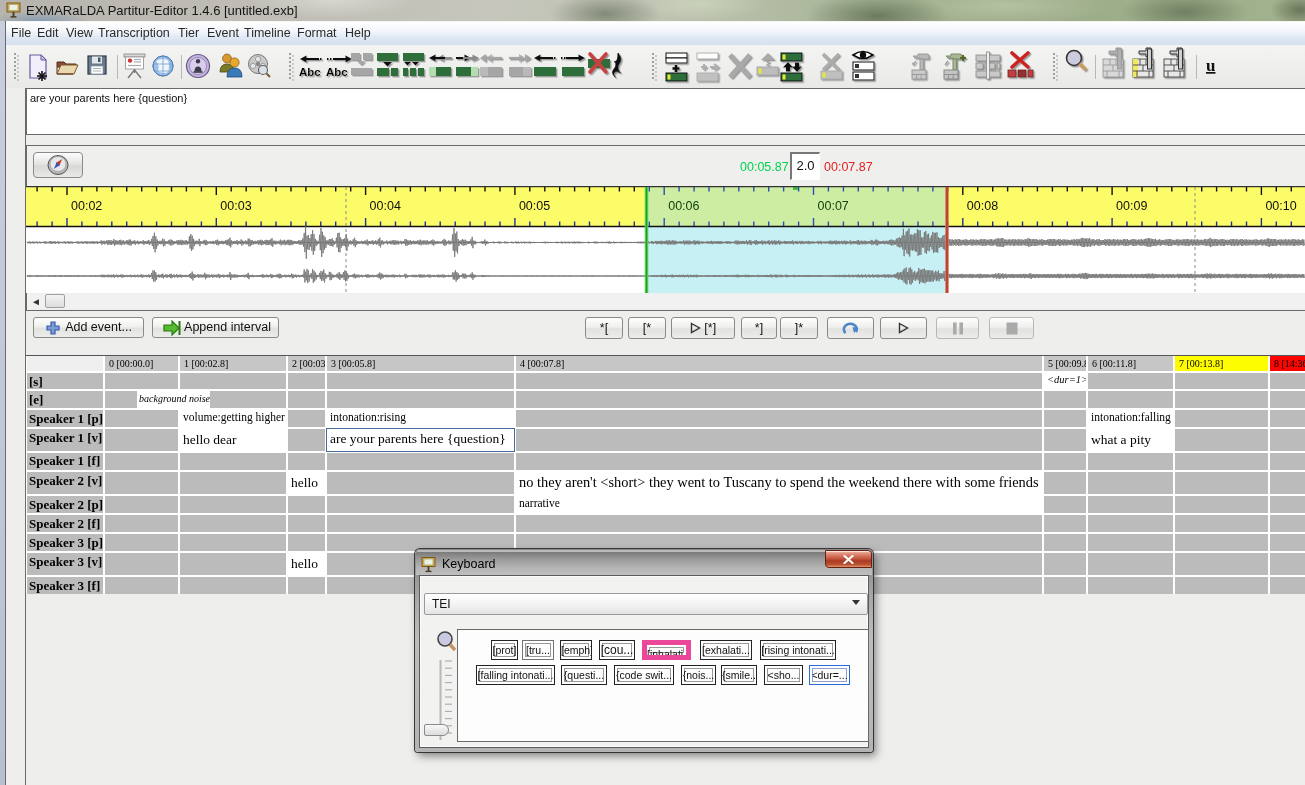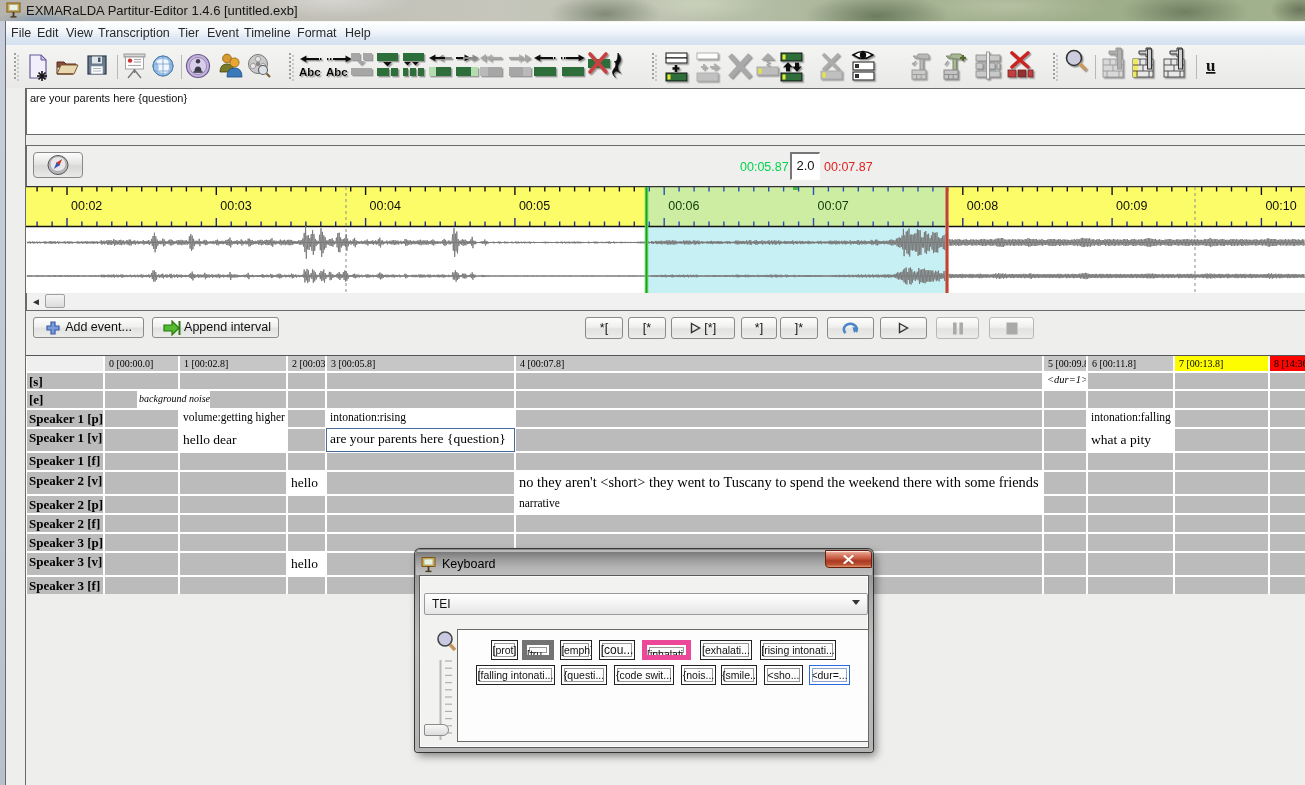--- a/index.html
+++ b/index.html
@@ -846,21 +846,21 @@
       <line x1="17" y1="46.2" x2="24" y2="46.2" stroke="#b0b0b0" stroke-width="1.2"></line>
       <line x1="17" y1="53.4" x2="24" y2="53.4" stroke="#b0b0b0" stroke-width="1.2"></line>
       <line x1="17" y1="60.6" x2="24" y2="60.6" stroke="#b0b0b0" stroke-width="1.2"></line>
       <line x1="17" y1="67.8" x2="24" y2="67.8" stroke="#b0b0b0" stroke-width="1.2"></line>
       <line x1="17" y1="75.0" x2="24" y2="75.0" stroke="#b0b0b0" stroke-width="1.2"></line>
       <line x1="12.5" y1="2" x2="12.5" y2="82" stroke="#b8b8b8" stroke-width="2"></line>
     </svg>
     <div class="ab" style="left:424px;top:724px;width:25px;height:12px;background:linear-gradient(to bottom,#f8f8f8,#dcdcdc);border:1px solid #8a8a8a;border-radius:2px 6px 6px 2px;"></div>
     <div class="ab" style="left:457px;top:629px;width:412px;height:113px;background:#fdfdfd;border:1px solid #6a6a6a;"></div>
     <div class="ab" style="left:491px;top:640px;width:27px;height:20px;background:#fdfdfd;border:1px solid #222;box-shadow:inset 0 0 0 2px #fff, inset 0 0 0 3px #999;font-size:10.5px;color:#111;white-space:nowrap;overflow:hidden;text-align:center;line-height:19px;">[prot]</div>
-    <div class="ab" style="left:522px;top:640px;width:32px;height:20px;background:#fdfdfd;border:5px solid #737373;box-shadow:inset 0 0 0 2px #fff, inset 0 0 0 3px #999;font-size:10.5px;color:#111;white-space:nowrap;overflow:hidden;text-align:center;line-height:19px;">[tru...</div>
+    <div class="ab" style="left:522px;top:640px;width:32px;height:20px;background:#fdfdfd;border:1px solid #737373;box-shadow:inset 0 0 0 2px #fff, inset 0 0 0 3px #999;font-size:10.5px;color:#111;white-space:nowrap;overflow:hidden;text-align:center;line-height:19px;">[tru...</div>
     <div class="ab" style="left:560px;top:640px;width:32px;height:20px;background:#fdfdfd;border:1px solid #222;box-shadow:inset 0 0 0 2px #fff, inset 0 0 0 3px #999;font-size:10.5px;color:#111;white-space:nowrap;overflow:hidden;text-align:center;line-height:19px;">[emph]</div>
     <div class="ab" style="left:599px;top:640px;width:36px;height:20px;background:#fdfdfd;border:1px solid #222;box-shadow:inset 0 0 0 2px #fff, inset 0 0 0 3px #999;font-size:12px;color:#111;white-space:nowrap;overflow:hidden;text-align:center;line-height:19px;">[cou...</div>
     <div class="ab" style="left:642px;top:640px;width:49px;height:20px;background:#fdfdfd;border:5px solid #ec4899;box-shadow:inset 0 0 0 2px #fff, inset 0 0 0 3px #999;font-size:10.5px;color:#111;white-space:nowrap;overflow:hidden;text-align:center;line-height:19px;">[inhalati...</div>
     <div class="ab" style="left:700px;top:640px;width:52px;height:20px;background:#fdfdfd;border:1px solid #222;box-shadow:inset 0 0 0 2px #fff, inset 0 0 0 3px #999;font-size:10.5px;color:#111;white-space:nowrap;overflow:hidden;text-align:center;line-height:19px;">[exhalati...</div>
     <div class="ab" style="left:760px;top:640px;width:76px;height:20px;background:#fdfdfd;border:1px solid #222;box-shadow:inset 0 0 0 2px #fff, inset 0 0 0 3px #999;font-size:10.5px;color:#111;white-space:nowrap;overflow:hidden;text-align:center;line-height:19px;">[rising intonati...</div>
     <div class="ab" style="left:476px;top:665px;width:79px;height:20px;background:#fdfdfd;border:1px solid #222;box-shadow:inset 0 0 0 2px #fff, inset 0 0 0 3px #999;font-size:10.5px;color:#111;white-space:nowrap;overflow:hidden;text-align:center;line-height:19px;">[falling intonati...</div>
     <div class="ab" style="left:561px;top:665px;width:46px;height:20px;background:#fdfdfd;border:1px solid #222;box-shadow:inset 0 0 0 2px #fff, inset 0 0 0 3px #999;font-size:10.5px;color:#111;white-space:nowrap;overflow:hidden;text-align:center;line-height:19px;">{questi...</div>
     <div class="ab" style="left:614px;top:665px;width:60px;height:20px;background:#fdfdfd;border:1px solid #222;box-shadow:inset 0 0 0 2px #fff, inset 0 0 0 3px #999;font-size:10.5px;color:#111;white-space:nowrap;overflow:hidden;text-align:center;line-height:19px;">{code swit...</div>
     <div class="ab" style="left:681px;top:665px;width:35px;height:20px;background:#fdfdfd;border:1px solid #222;box-shadow:inset 0 0 0 2px #fff, inset 0 0 0 3px #999;font-size:10.5px;color:#111;white-space:nowrap;overflow:hidden;text-align:center;line-height:19px;">{nois...</div>
     <div class="ab" style="left:721px;top:665px;width:36px;height:20px;background:#fdfdfd;border:1px solid #222;box-shadow:inset 0 0 0 2px #fff, inset 0 0 0 3px #999;font-size:10.5px;color:#111;white-space:nowrap;overflow:hidden;text-align:center;line-height:19px;">{smile...</div>

